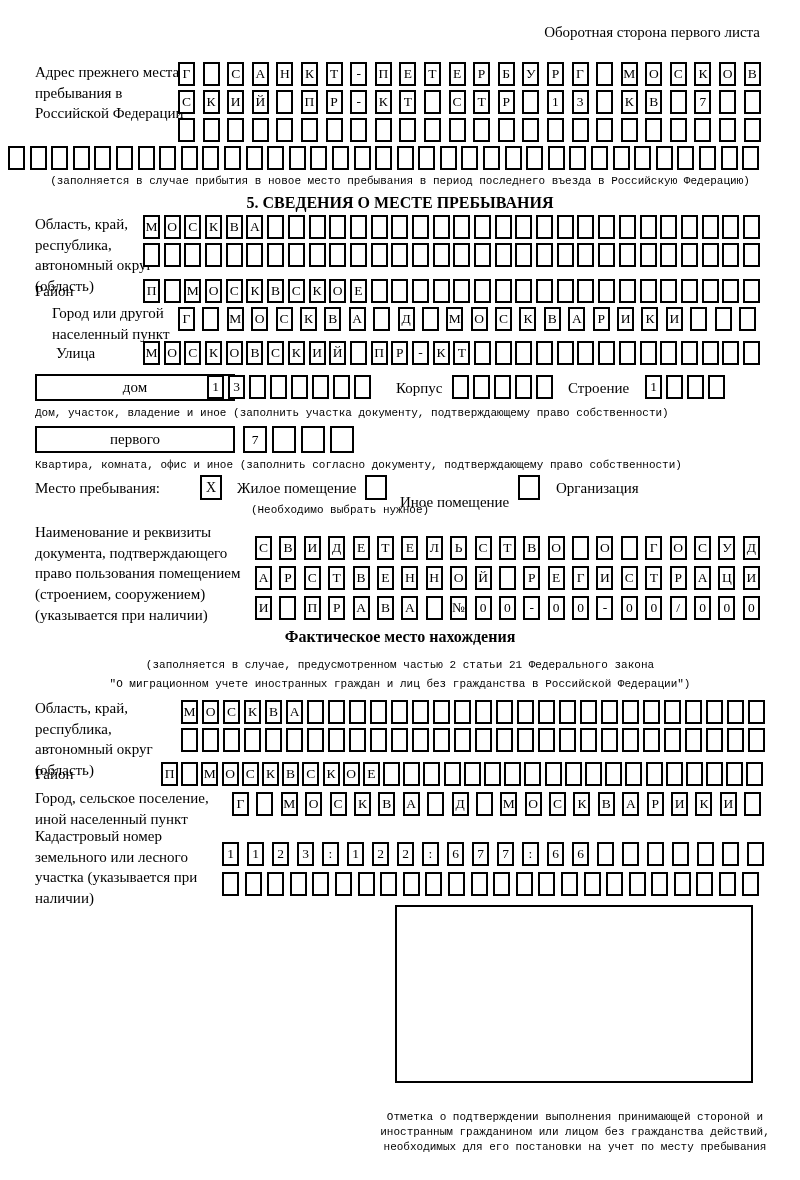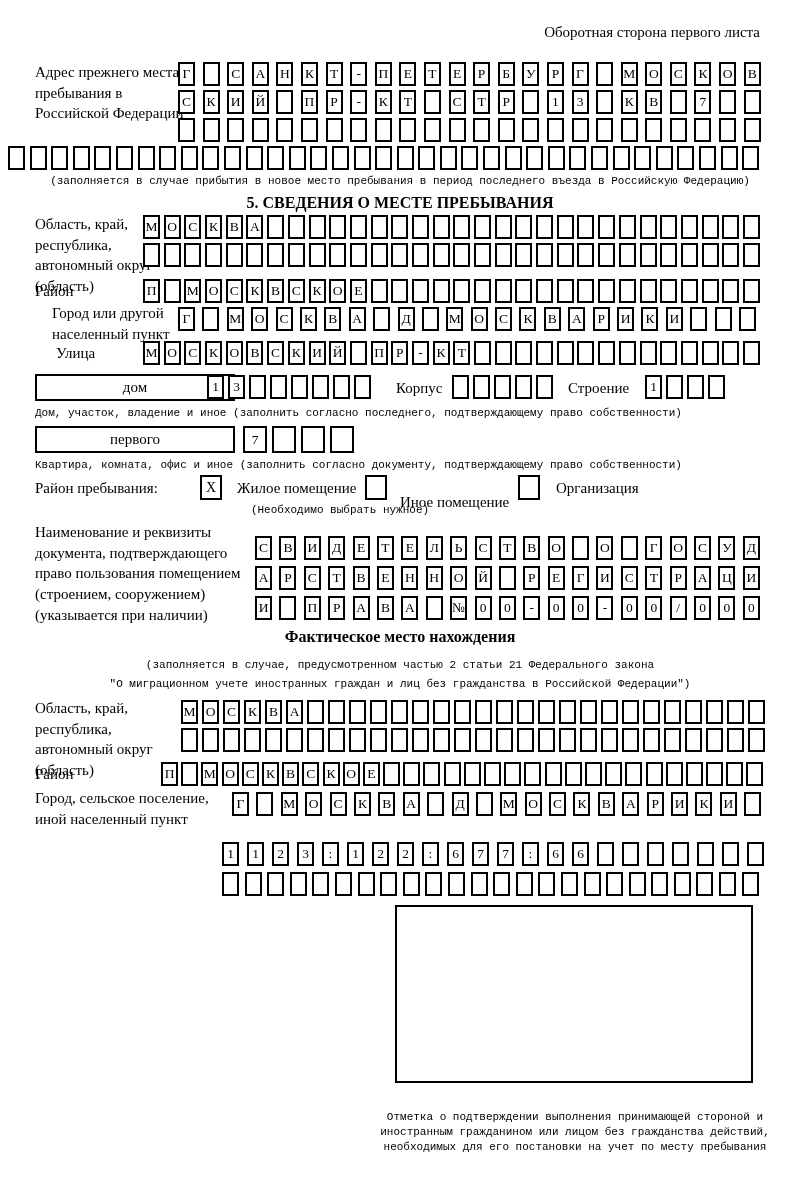--- a/index.html
+++ b/index.html
@@ -339,32 +339,32 @@
       <div class="cbox"></div>
       <div class="cbox"></div>
     </div>
   <div class="abs lbl" style="left:568px; top:378px;text-align:right;">Строение</div>
   <div class="boxrow" style="left:645px; top:375px; gap:4px;">
       <div class="cbox">1</div>
       <div class="cbox"></div>
       <div class="cbox"></div>
       <div class="cbox"></div>
     </div>
-  <div class="abs cap" style="left:35px; top:406px;">Дом, участок, владение и иное (заполнить согласно последнего, подтверждающему право собственности)</div>
+  <div class="abs cap" style="left:35px; top:406px;">Дом, участок, владение и иное (заполнить участка документу, подтверждающему право собственности)</div>
 
   <div class="widebox" style="left:35px; top:426px; width:200px;">первого</div>
   <div class="boxrow" style="left:243px; top:426px; gap:5px;">
       <div class="cbox tall">7</div>
       <div class="cbox tall"></div>
       <div class="cbox tall"></div>
       <div class="cbox tall"></div>
     </div>
   <div class="abs cap" style="left:35px; top:458px;">Квартира, комната, офис и иное (заполнить согласно документу, подтверждающему право собственности)</div>
 
-  <div class="abs lbl" style="left:35px; top:478px;">Район пребывания:</div>
+  <div class="abs lbl" style="left:35px; top:478px;">Место пребывания:</div>
   <div class="chk" style="left:200px; top:475px;">X</div>
   <div class="abs lbl" style="left:237px; top:478px;">Жилое помещение</div>
   <div class="chk" style="left:365px; top:475px;"></div>
   <div class="abs lbl" style="left:400px; top:492px;">Иное помещение</div>
   <div class="chk" style="left:518px; top:475px;"></div>
   <div class="abs lbl" style="left:556px; top:478px;">Организация</div>
   <div class="abs cap center" style="left:220px; top:503px; width:240px;">(Необходимо выбрать нужное)</div>
 
   <div class="abs lbl" style="left:35px; top:522px; width:228px;">Наименование и реквизиты документа, подтверждающего право пользования помещением (строением, сооружением) (указывается при наличии)</div>
   <div class="boxrow" style="left:255px; top:536px; gap:7.4px;">
@@ -556,20 +556,21 @@
       <div class="cbox">К</div>
       <div class="cbox">В</div>
       <div class="cbox">А</div>
       <div class="cbox">Р</div>
       <div class="cbox">И</div>
       <div class="cbox">К</div>
       <div class="cbox">И</div>
       <div class="cbox"></div>
     </div>
 
+  <div class="abs lbl" style="left:35px; top:826px; width:195px;">Кадастровый номер земельного или лесного участка (указывается при наличии)</div>
   <div class="boxrow" style="left:222px; top:842px; gap:8px;">
       <div class="cbox">1</div>
       <div class="cbox">1</div>
       <div class="cbox">2</div>
       <div class="cbox">3</div>
       <div class="cbox">:</div>
       <div class="cbox">1</div>
       <div class="cbox">2</div>
       <div class="cbox">2</div>
       <div class="cbox">:</div>

